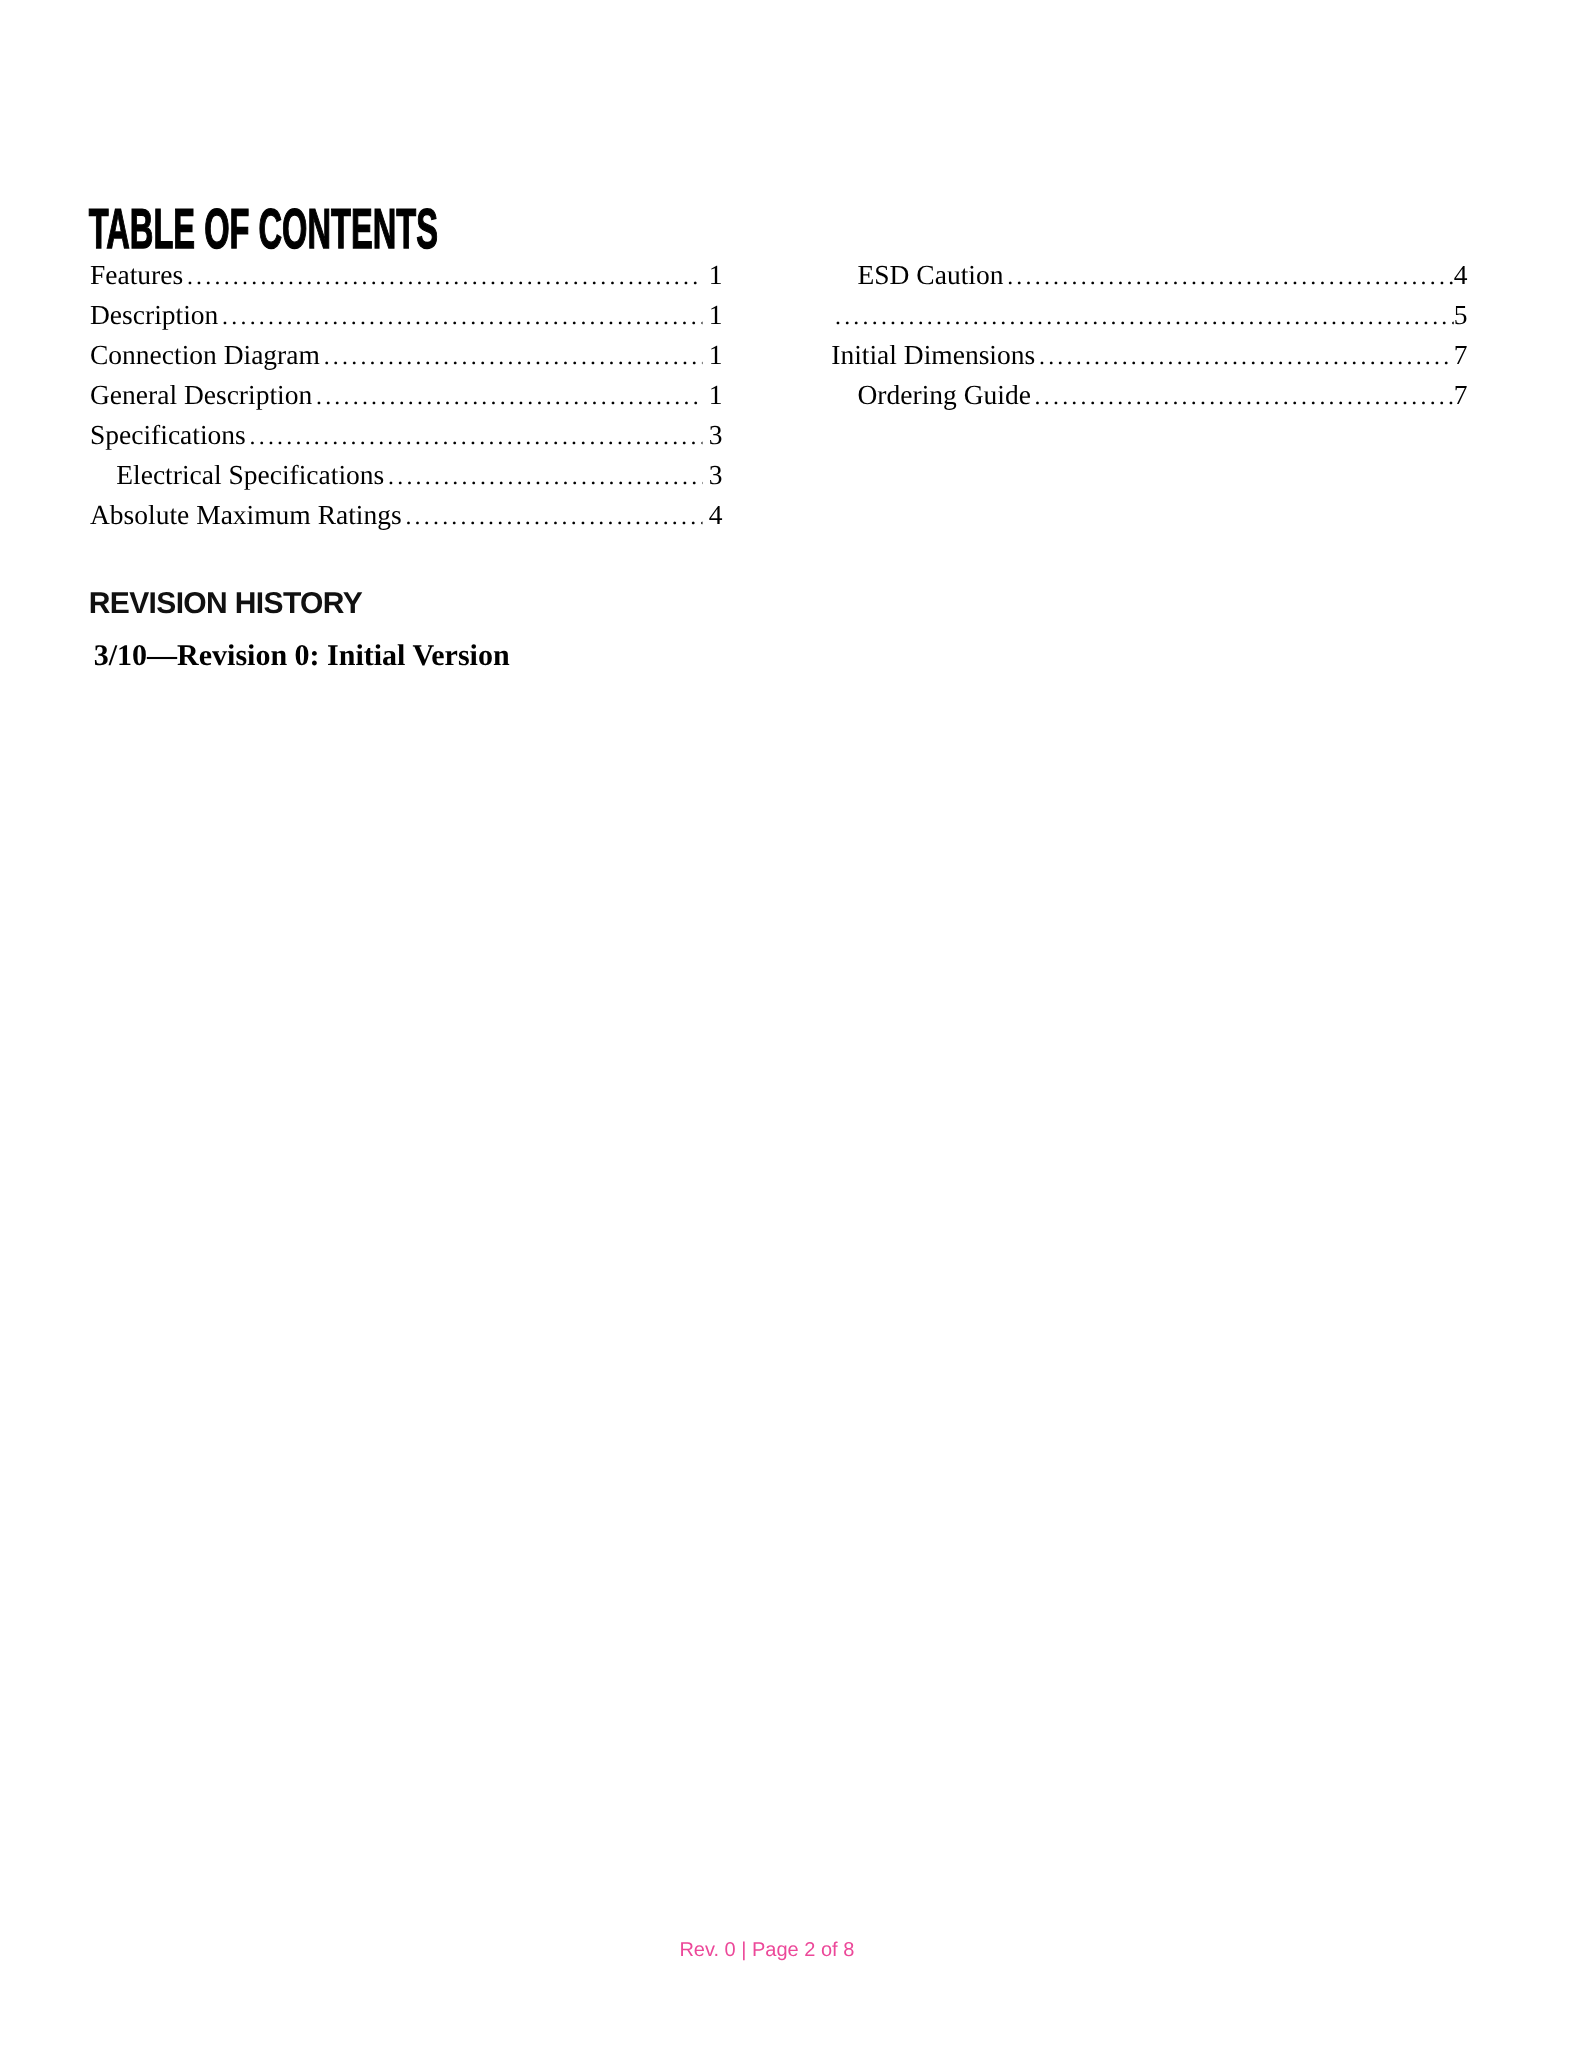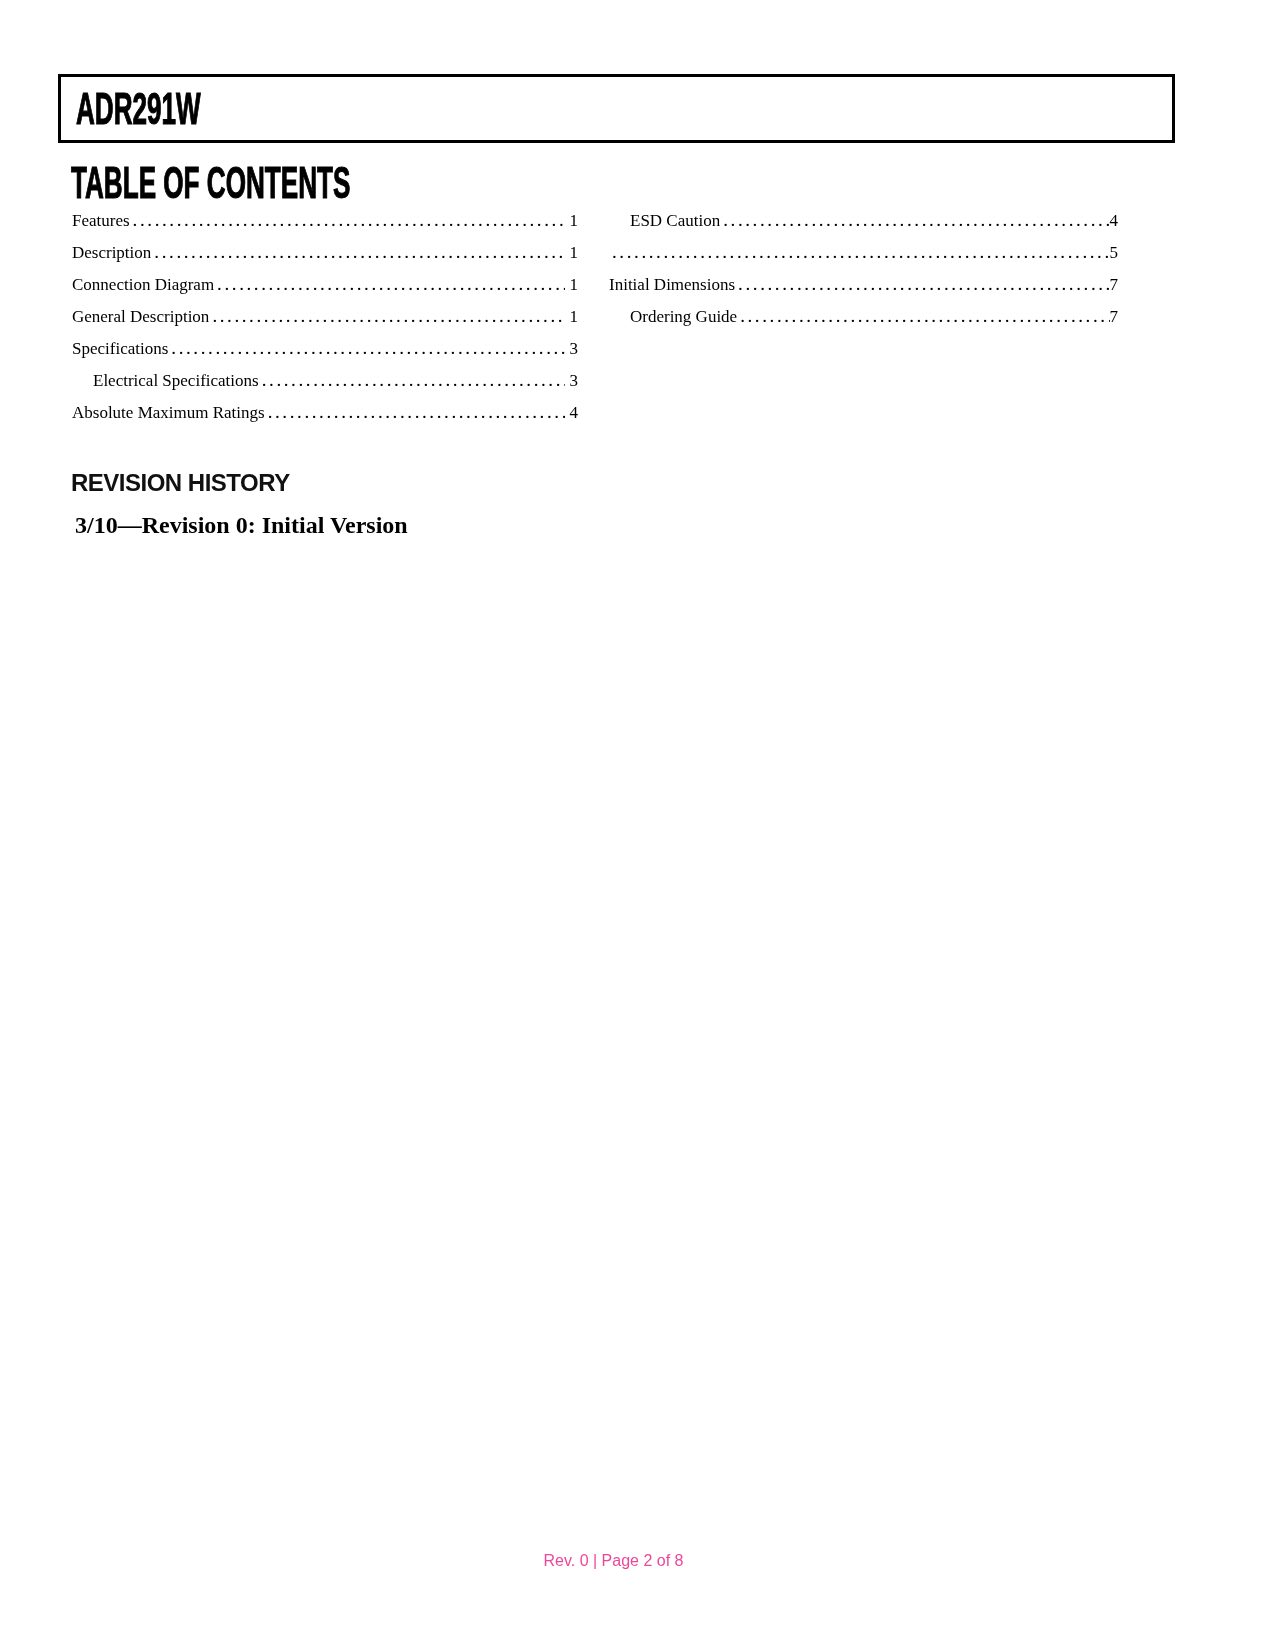--- a/index.html
+++ b/index.html
@@ -63,27 +63,27 @@
 
   
   .toc-columns {
     position: absolute;
     left: 72px;
     top: 204px;
     width: 1092px;
     display: flex;
   }
   .col-left  { width: 506px; }
-  .col-right { width: 509px; margin-left: 31px; }
+  .col-right { width: 509px; margin-left: 87px; }
 
   .toc-row {
     display: flex;
     align-items: baseline;
     height: 32px;
-    font-size: 17px;
+    font-size: 22px;
     line-height: 32px;
     white-space: nowrap;
     justify-content: space-between;
   }
   .toc-row.indent { padding-left: 21px; }
   .toc-label { white-space: nowrap; }
   .toc-dots {
     flex: 1;
     overflow: hidden;
     white-space: nowrap;
@@ -132,23 +132,20 @@
     font-family: "Liberation Sans", sans-serif;
     font-size: 16px;
     color: #ec4899;
   }
 </style>
 </head>
 <body>
 
 <div class="page">
 
-  <div class="header-box">
-    <span class="part-number">ADR291W</span>
-  </div>
 
   <h1 class="toc-heading">TABLE OF CONTENTS</h1>
 
   <div class="toc-columns">
 
     <div class="col-left">
       <div class="toc-row">
         <span class="toc-label">Features</span>
         <span class="toc-dots"></span>
         <span class="toc-page">1</span>

